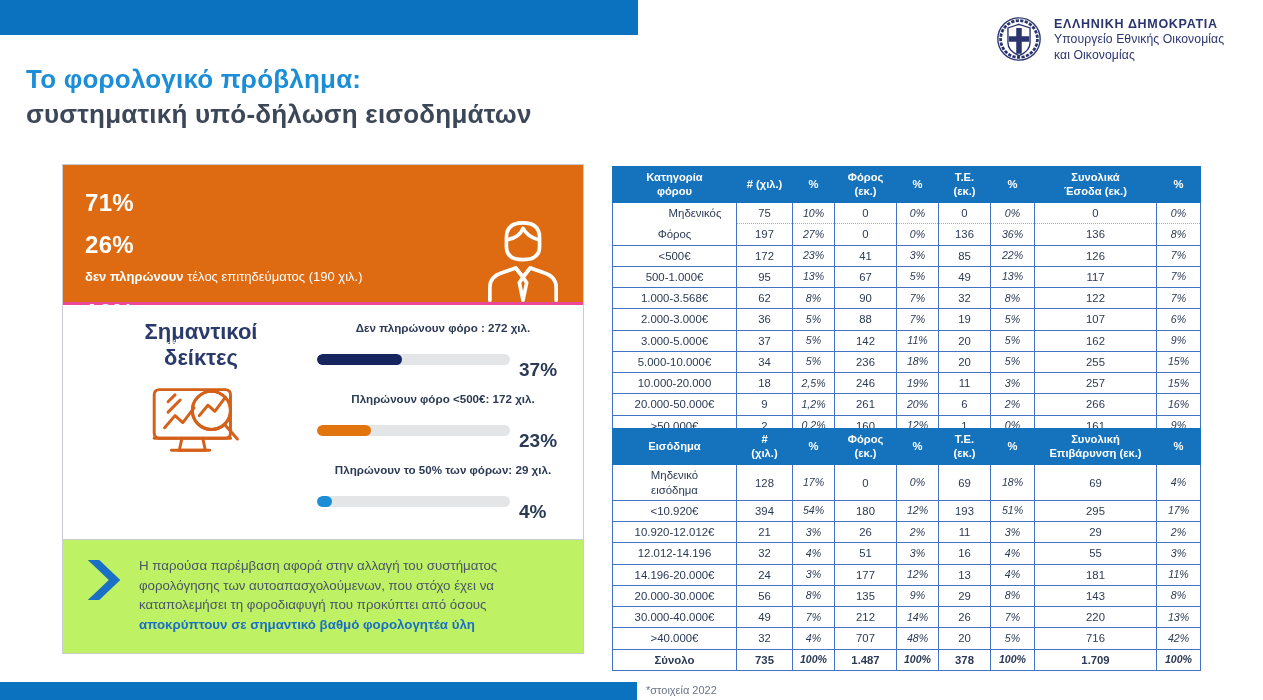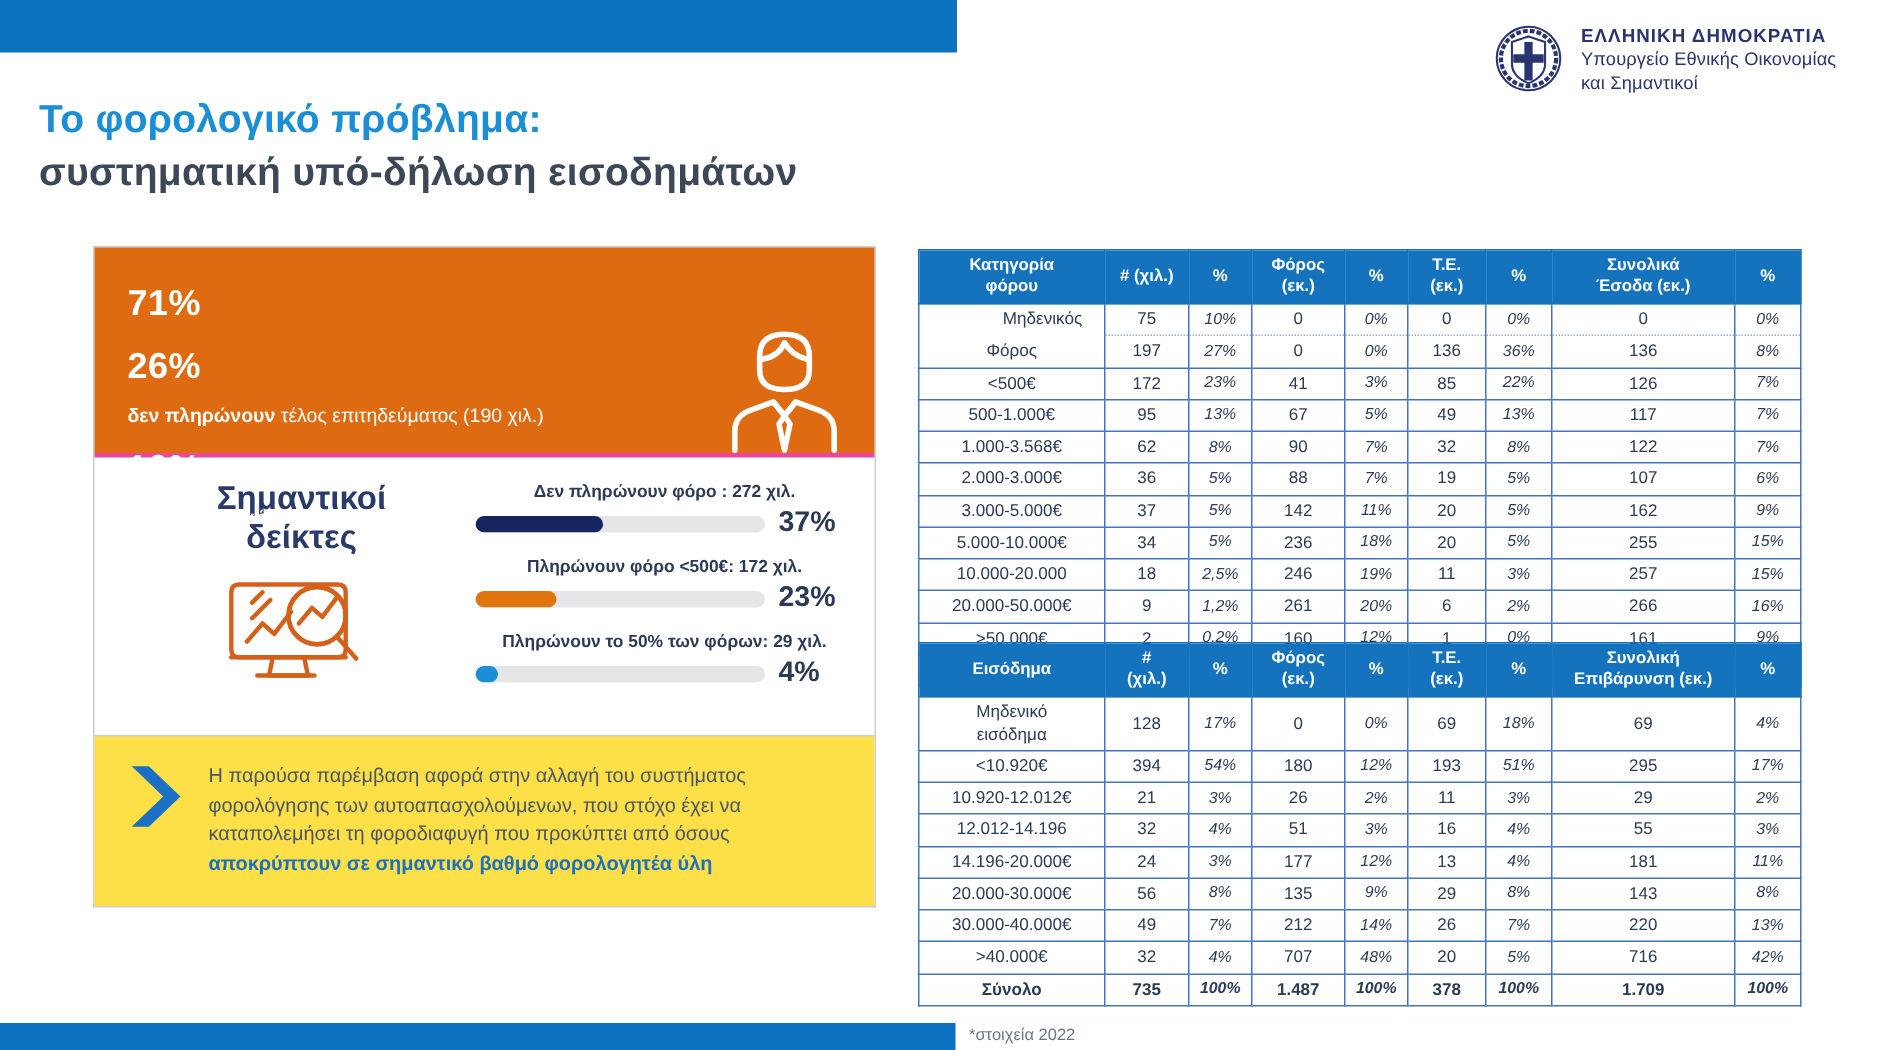--- a/index.html
+++ b/index.html
@@ -87,25 +87,25 @@
   .ind-item:last-child{margin-bottom:0;}
   .ind-label{
     font-size:11.6px;font-weight:bold;color:#2b3a55;margin-bottom:4px;
   }
   .ind-barline{display:flex;align-items:center;gap:9px;}
   .track{
     height:11px;border-radius:6px;background:#E4E5E7;
     flex:0 0 193px;width:193px;position:relative;overflow:hidden;
   }
   .fill{height:100%;border-radius:6px;}
-  .ind-pct{font-size:19px;font-weight:bold;color:#2b3a55;}
+  .ind-pct{font-size:19px;font-weight:bold;color:#2b3a55;margin-top:21px;}
 
   
   .note{
-    background:#fde047;border-top:1px solid #c9ccd3;
+    background:#bef264;border-top:1px solid #c9ccd3;
     display:flex;gap:14px;padding:16px 18px 18px 22px;box-sizing:border-box;
   }
   .arrow-icon{flex:0 0 auto;width:40px;height:44px;margin-top:2px;}
   .note-text{
     font-size:13.3px;line-height:1.48;color:#4a5569;
   }
   .note-text b{color:#1B6FC4;font-weight:bold;}
 
   
   .tbl{
@@ -168,21 +168,21 @@
 <div class="logo-block">
   <svg class="crest" viewBox="0 0 100 100">
     <circle cx="50" cy="50" r="46" fill="none" stroke="#2a3570" stroke-width="3"></circle>
     <circle cx="50" cy="50" r="40" fill="none" stroke="#2a3570" stroke-width="6" stroke-dasharray="7 3"></circle>
     <path d="M50 18 L74 26 L74 58 Q74 76 50 86 Q26 76 26 58 L26 26 Z" fill="#fff" stroke="#2a3570" stroke-width="3"></path>
     <path d="M44 26 L56 26 L56 44 L72 44 L72 56 L56 56 L56 82 L44 82 L44 56 L28 56 L28 44 L44 44 Z" fill="#2a3570"></path>
   </svg>
   <div class="logo-text">
     <div class="logo-l1">ΕΛΛΗΝΙΚΗ ΔΗΜΟΚΡΑΤΙΑ</div>
     <div class="logo-l2">Υπουργείο Εθνικής Οικονομίας</div>
-    <div class="logo-l3">και Σημαντικοί</div>
+    <div class="logo-l3">και Οικονομίας</div>
   </div>
 </div>
 
 <div class="headline">
   <div class="h1">Το φορολογικό πρόβλημα:</div>
   <div class="h2">συστηματική υπό-δήλωση εισοδημάτων</div>
 </div>
 
 <div class="left-card">
 

